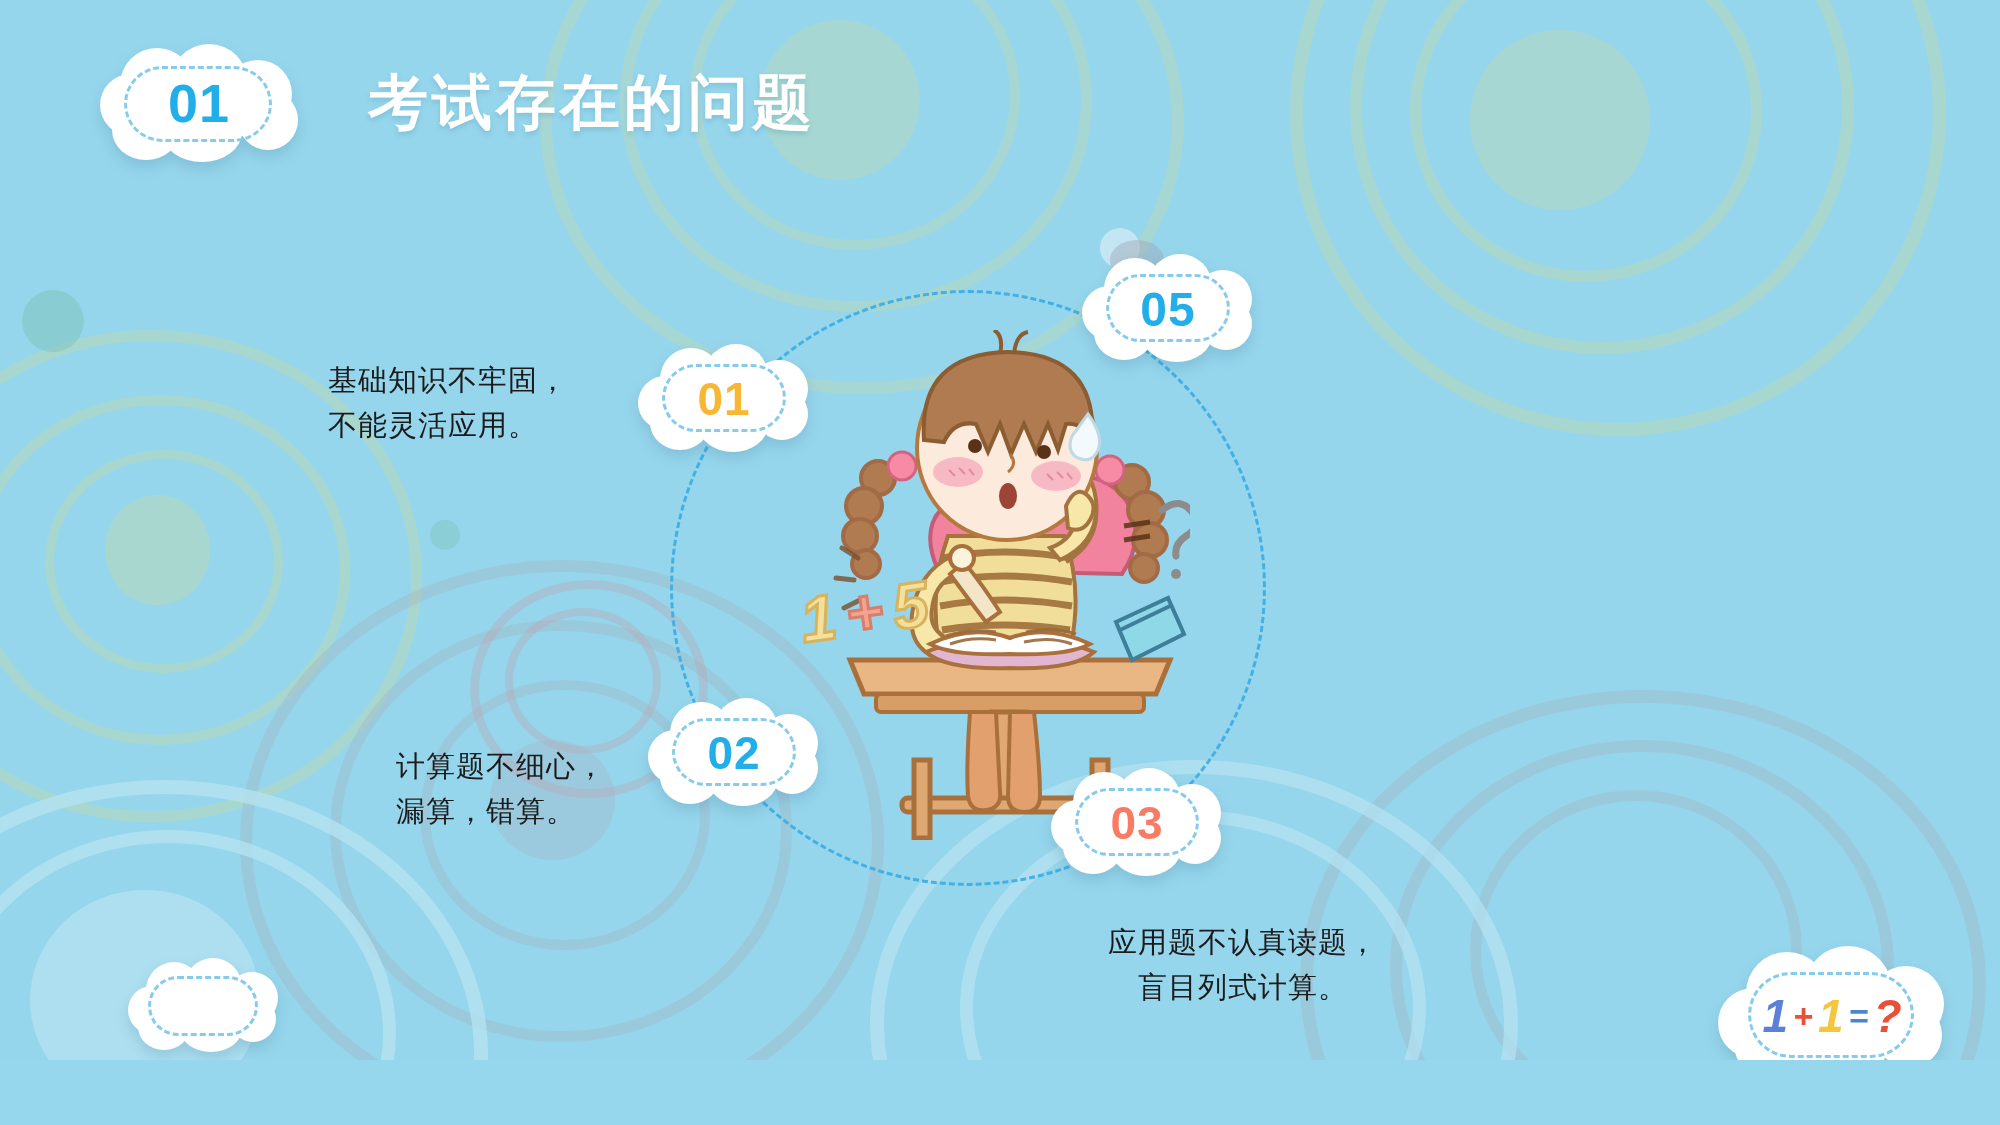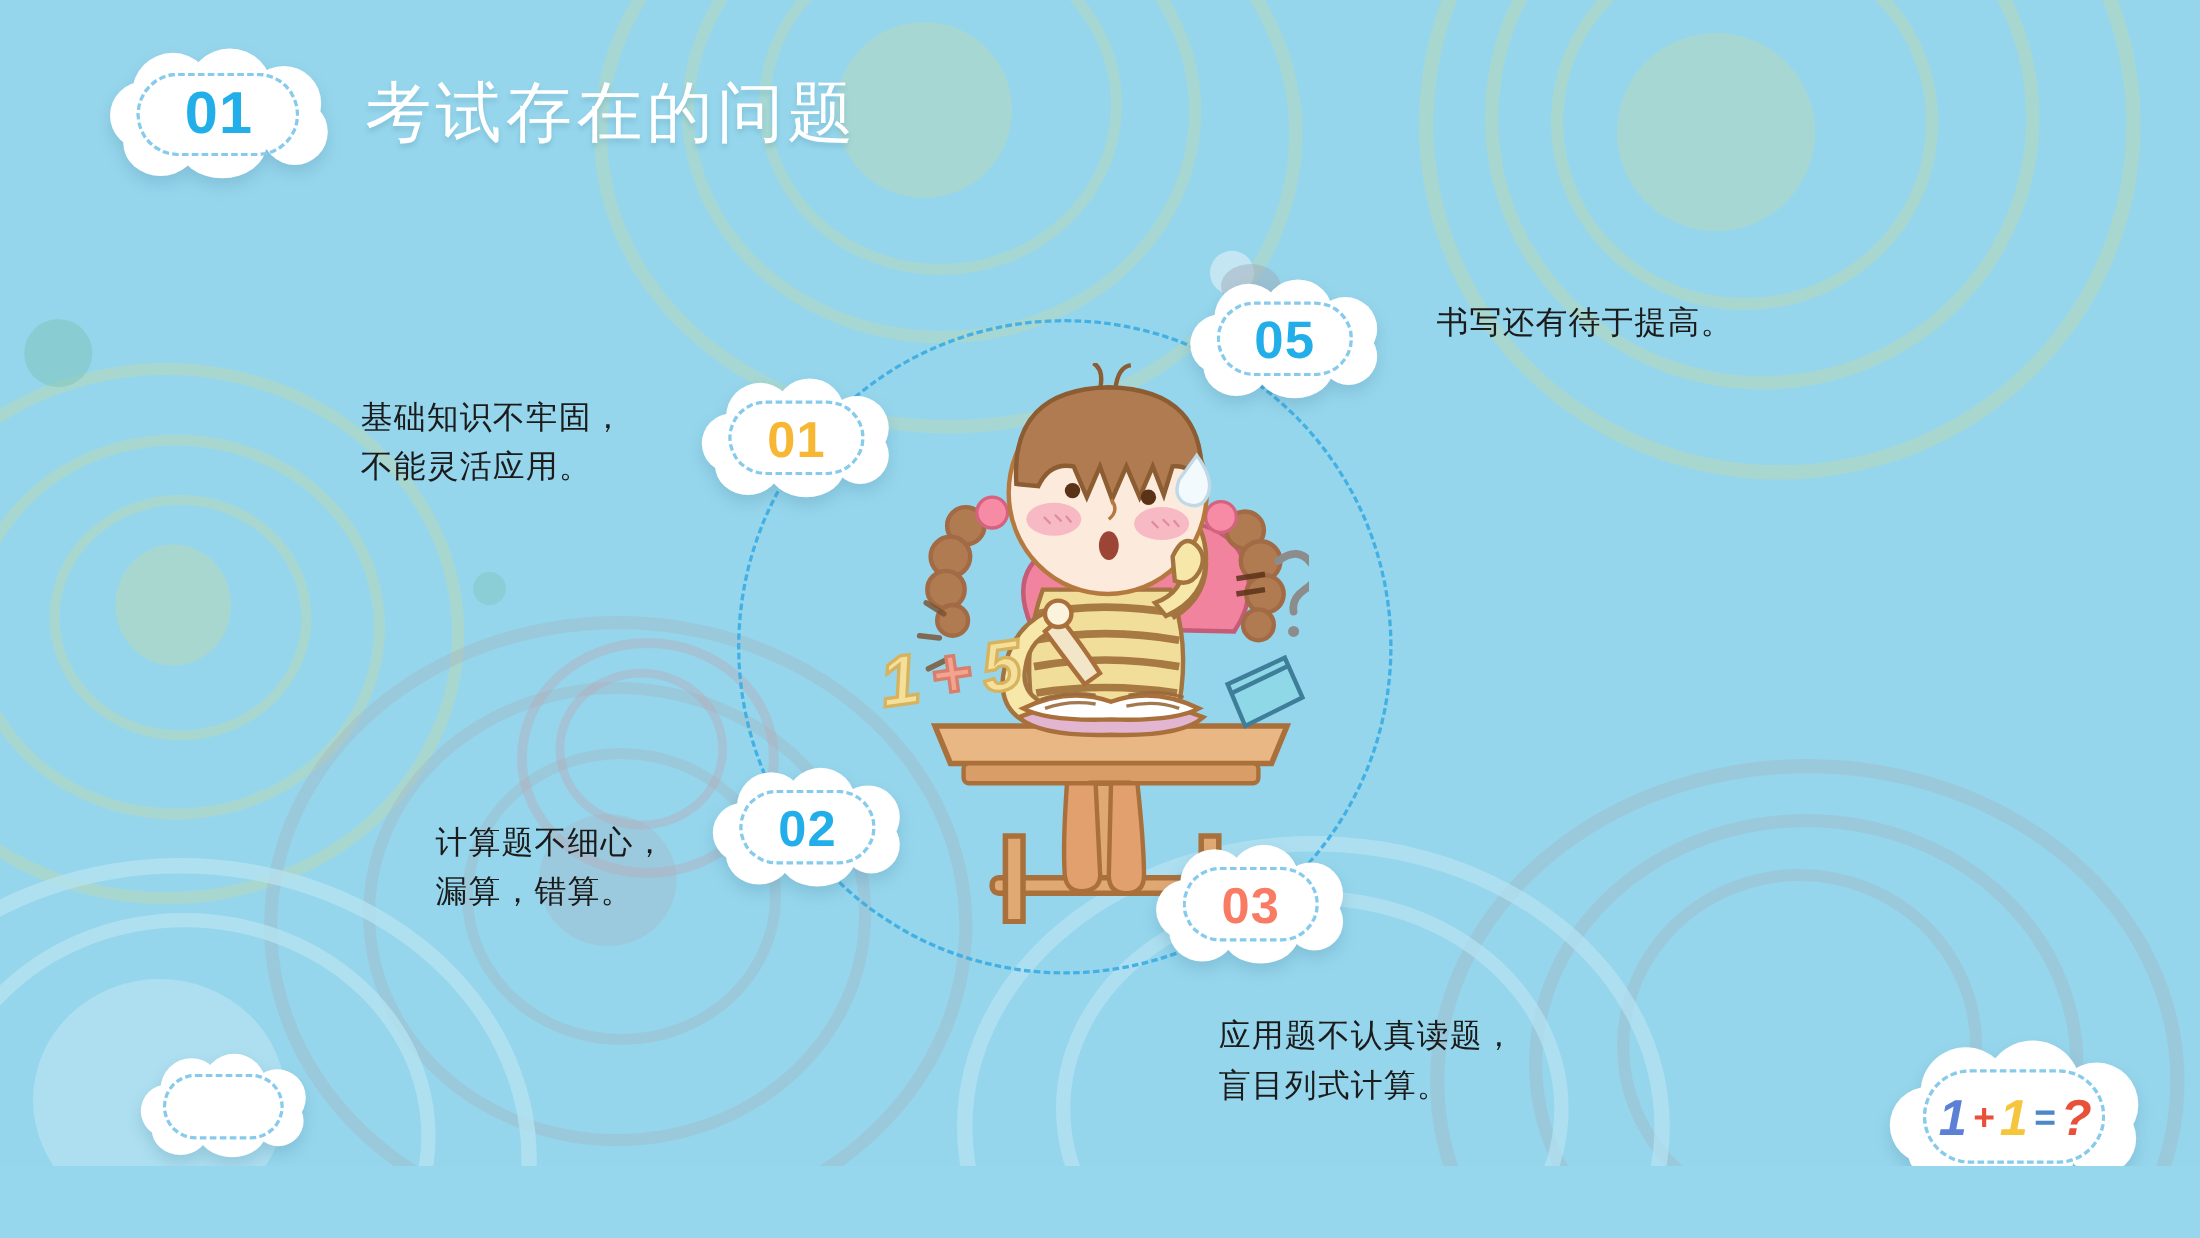--- a/index.html
+++ b/index.html
@@ -11,22 +11,22 @@
   #slide{position:relative;width:2000px;height:1060px;overflow:hidden;background:#96D6EC;}
 
   
   .bg-layer{position:absolute;inset:0;overflow:hidden;pointer-events:none;}
   .swirl{position:absolute;border-radius:50%;border-style:solid;opacity:.55;}
   .blob{position:absolute;border-radius:50%;opacity:.5;}
 
   
   .title-row{position:absolute;left:96px;top:44px;display:flex;align-items:center;gap:30px;}
   .page-title{
-    color:#ffffff;font-size:60px;font-weight:normal;letter-spacing:4px;
-    text-shadow:0 3px 5px rgba(60,130,160,.25);white-space:nowrap;
+    color:#ffffff;font-size:60px;font-weight:bold;letter-spacing:4px;
+    text-shadow:0 3px 5px rgba(60,130,160,.25);white-space:nowrap;margin-left:36px;
   }
 
   
   .cloud{position:relative;display:inline-block;filter:drop-shadow(0 7px 7px rgba(60,120,150,.22));}
   .cloud .dash{position:absolute;border:3px dashed #86CBEB;border-radius:40px;}
   .cloud .num{
     position:absolute;inset:0;display:flex;align-items:center;justify-content:center;
     font-weight:bold;letter-spacing:1px;z-index:4;
   }
 
@@ -266,25 +266,24 @@
     <div class="dash" style="left:24px;top:20px;width:118px;height:62px;border-radius:38px;"></div>
     <div class="num" style="color:#22AEE8;font-size:48px;">05</div>
   </div>
 
   <div class="note" style="left:328px;top:358px;">基础知识不牢固，
 不能灵活应用。</div>
 
   <div class="note" style="left:396px;top:744px;">计算题不细心，
 漏算，错算。</div>
 
-  <div class="note" style="left:1108px;top:920px;">应用题不认真读题，
+  <div class="note" style="left:1108px;top:920px;text-align:center;">应用题不认真读题，
 盲目列式计算。</div>
 
 
-  <div class="note r" style="left:1306px;top:272px;">书写还有待于提高。</div>
 
   <div class="cloud" style="position:absolute;left:128px;top:958px;width:150px;height:96px;">
     <i style="position:absolute;background:#fff;border-radius:50%;left:0px;top:28px;width:48px;height:48px;"></i>
     <i style="position:absolute;background:#fff;border-radius:50%;left:18px;top:4px;width:56px;height:56px;"></i>
     <i style="position:absolute;background:#fff;border-radius:50%;left:56px;top:0px;width:58px;height:58px;"></i>
     <i style="position:absolute;background:#fff;border-radius:50%;left:98px;top:14px;width:52px;height:52px;"></i>
     <i style="position:absolute;background:#fff;border-radius:50%;left:102px;top:38px;width:46px;height:46px;"></i>
     <i style="position:absolute;background:#fff;border-radius:50%;left:10px;top:46px;width:52px;height:46px;"></i>
     <i style="position:absolute;background:#fff;border-radius:50%;left:52px;top:48px;width:62px;height:46px;"></i>
     <div style="position:absolute;left:12px;top:24px;width:126px;height:50px;background:#fff;border-radius:30px;"></div>

